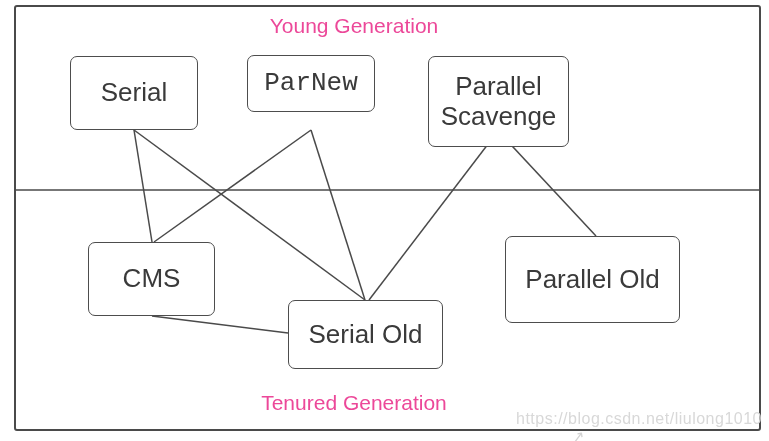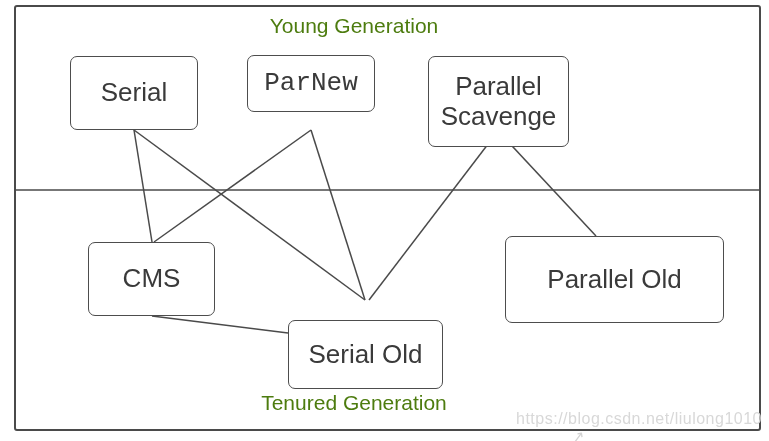--- a/index.html
+++ b/index.html
@@ -20,25 +20,25 @@
     border:1.6px solid #4d4d4d;border-radius:7px;
     display:flex;align-items:center;justify-content:center;
     font-size:26px;color:#3a3a3a;text-align:center;line-height:1.15;
     box-sizing:border-box;
   }
   .node-serial{left:70px;top:56px;width:128px;height:74px;}
   .node-parnew{left:247px;top:55px;width:128px;height:57px;font-family:Liberation Mono, monospace;}
   .node-parallel-scavenge{left:428px;top:56px;width:141px;height:91px;padding:0 6px;}
   .node-g1{left:607px;top:149px;width:129px;height:74px;}
   .node-cms{left:88px;top:242px;width:127px;height:74px;}
-  .node-serial-old{left:288px;top:300px;width:155px;height:69px;margin-top:20px;}
-  .node-parallel-old{left:505px;top:236px;width:219px;height:87px;}
+  .node-serial-old{left:288px;top:300px;width:155px;height:69px;}
+  .node-parallel-old{left:505px;top:236px;width:175px;height:87px;}
   .gen-label{
     position:absolute;z-index:2;left:0;width:708px;text-align:center;
-    font-size:21px;color:#4d7c0f;
+    font-size:21px;color:#ec4899;
   }
   .gen-label.young{top:14px;}
   .gen-label.tenured{top:391px;}
   .watermark{
     position:absolute;z-index:3;right:7px;top:410px;
     font-size:16px;color:#d8d8d8;letter-spacing:0.5px;
   }
   .watermark-glyph{
     position:absolute;z-index:0;left:572px;top:428px;
     font-size:15px;color:#d3d3d3;transform:rotate(-8deg);

